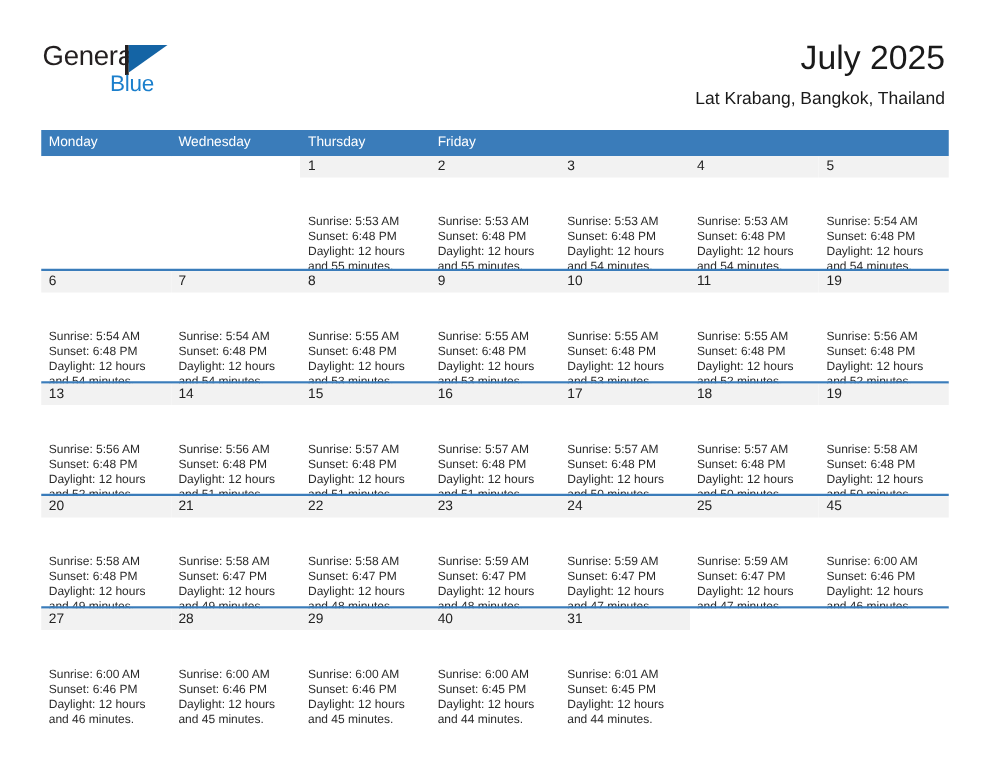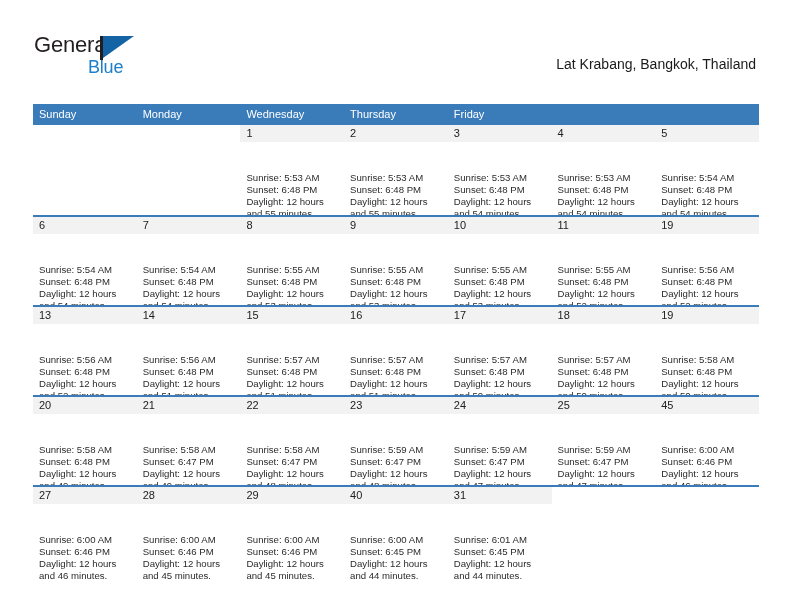--- a/index.html
+++ b/index.html
@@ -82,21 +82,21 @@
     color: #1a1a1a;
     line-height: 32px;
     white-space: nowrap;
     font-weight: normal;
     margin: 0;
   }
   .cal-subtitle {
     font-size: 14px;
     color: #1a1a1a;
     line-height: 18px;
-    margin-top: 25px;
+    margin-top: 7px;
     white-space: nowrap;
   }
 
   
   .calendar {
     position: absolute;
     left: 33px;
     top: 104px;
     width: 726px;
   }
@@ -171,28 +171,28 @@
     <div class="brand">
       <span class="brand-general">General</span>
       <span class="brand-flag">
         <span class="bar"></span>
         <span class="tri"></span>
       </span>
       <span class="brand-blue">Blue</span>
     </div>
 
     <div class="title-block">
+      <h1 class="cal-title">July 2025</h1>
       <div class="cal-subtitle">Lat Krabang, Bangkok, Thailand</div>
     </div>
 
   </div>
 
   <div class="calendar">
     <div class="weekday-row" id="weekday-row">
-        <div class="weekday-cell">Sunday</div>
         <div class="weekday-cell">Monday</div>
         <div class="weekday-cell">Wednesday</div>
         <div class="weekday-cell">Thursday</div>
         <div class="weekday-cell">Friday</div>
       </div>
     <div id="weeks-container">
         <div class="week-row">
           <div class="week-inner">
             <div class="day-cell">
               <div class="daynum-band">

